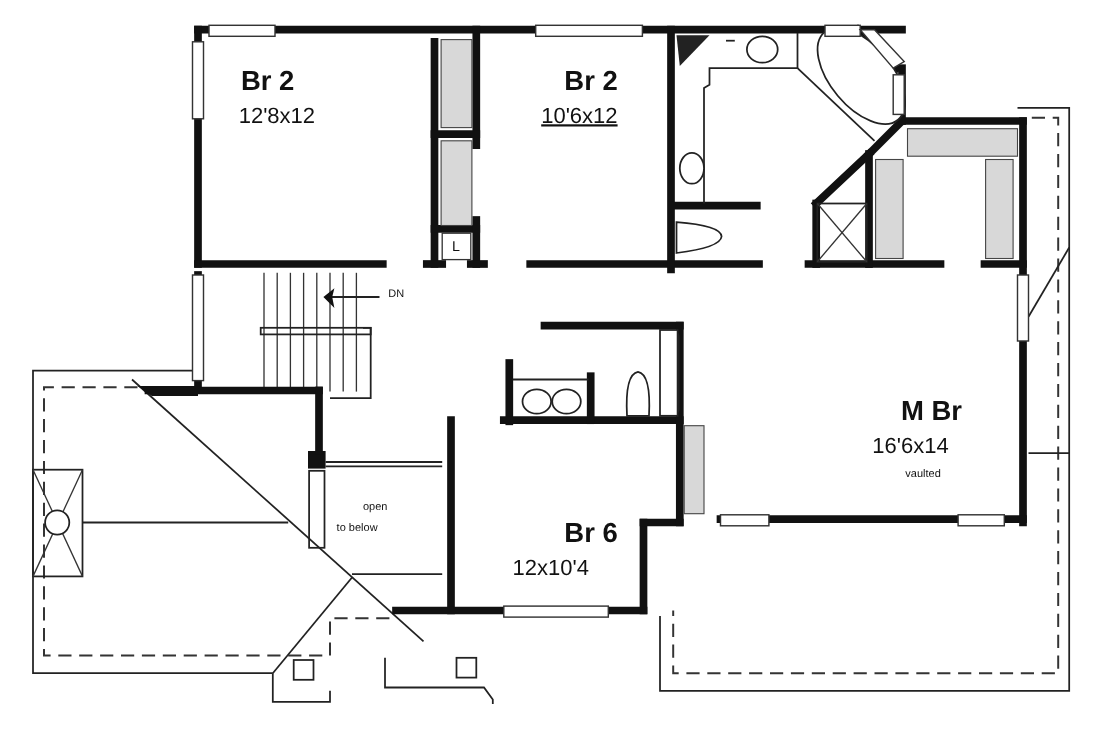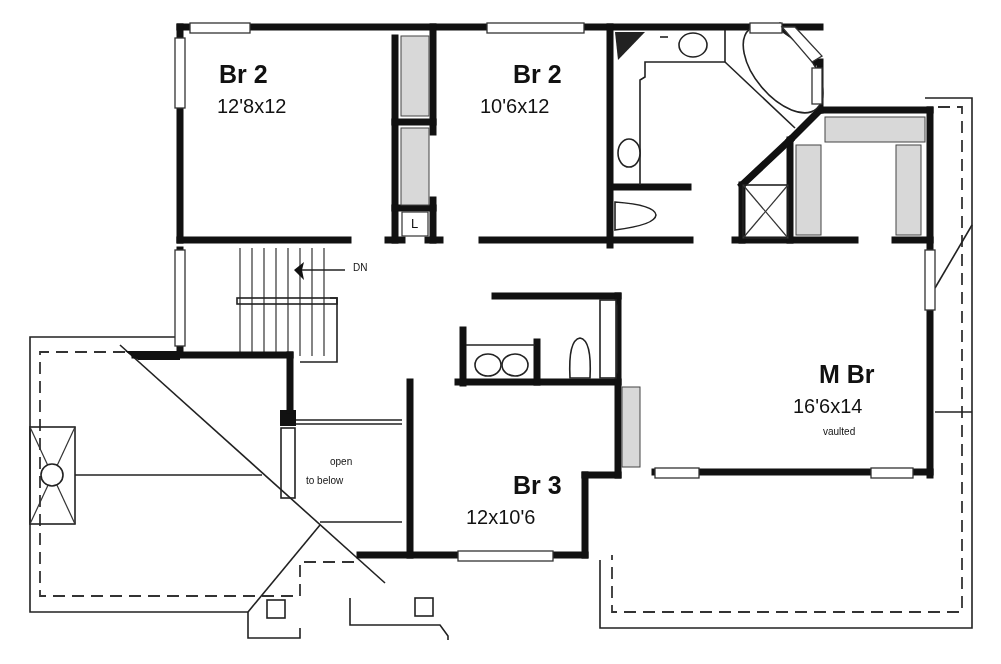--- a/index.html
+++ b/index.html
@@ -173,25 +173,25 @@
     <rect class="win" x="871" y="468" width="42" height="10"></rect>
     <rect class="win" x="458" y="551" width="95" height="10"></rect>
     <polygon class="win" points="782,27 795,27 822,56 812,62"></polygon>
   </g>
 </svg>
 
 <div class="lbl name" style="left:219px;top:62px;">Br 2</div>
 <div class="lbl dim" style="left:217px;top:96px;">12'8x12</div>
 
 <div class="lbl name" style="left:513px;top:62px;">Br 2</div>
-<div class="lbl dim" style="left:480px;top:96px;">10'6x12</div>
+<div class="lbl dim" style="left:492px;top:96px;text-decoration:underline;">10'6x12</div>
 
 <div class="lbl name" style="left:819px;top:362px;">M Br</div>
 <div class="lbl dim" style="left:793px;top:396px;">16'6x14</div>
 <div class="lbl small" style="left:823px;top:427px;">vaulted</div>
 
-<div class="lbl name" style="left:513px;top:473px;">Br 3</div>
-<div class="lbl dim" style="left:466px;top:507px;">12x10'6</div>
+<div class="lbl name" style="left:513px;top:473px;">Br 6</div>
+<div class="lbl dim" style="left:466px;top:507px;">12x10'4</div>
 
 <div class="lbl small" style="left:353px;top:263px;">DN</div>
 <div class="lbl" style="left:411px;top:217px;font-size:13px;">L</div>
 <div class="lbl small" style="left:330px;top:457px;">open</div>
 <div class="lbl small" style="left:306px;top:476px;">to below</div>
 
 </body></html>

